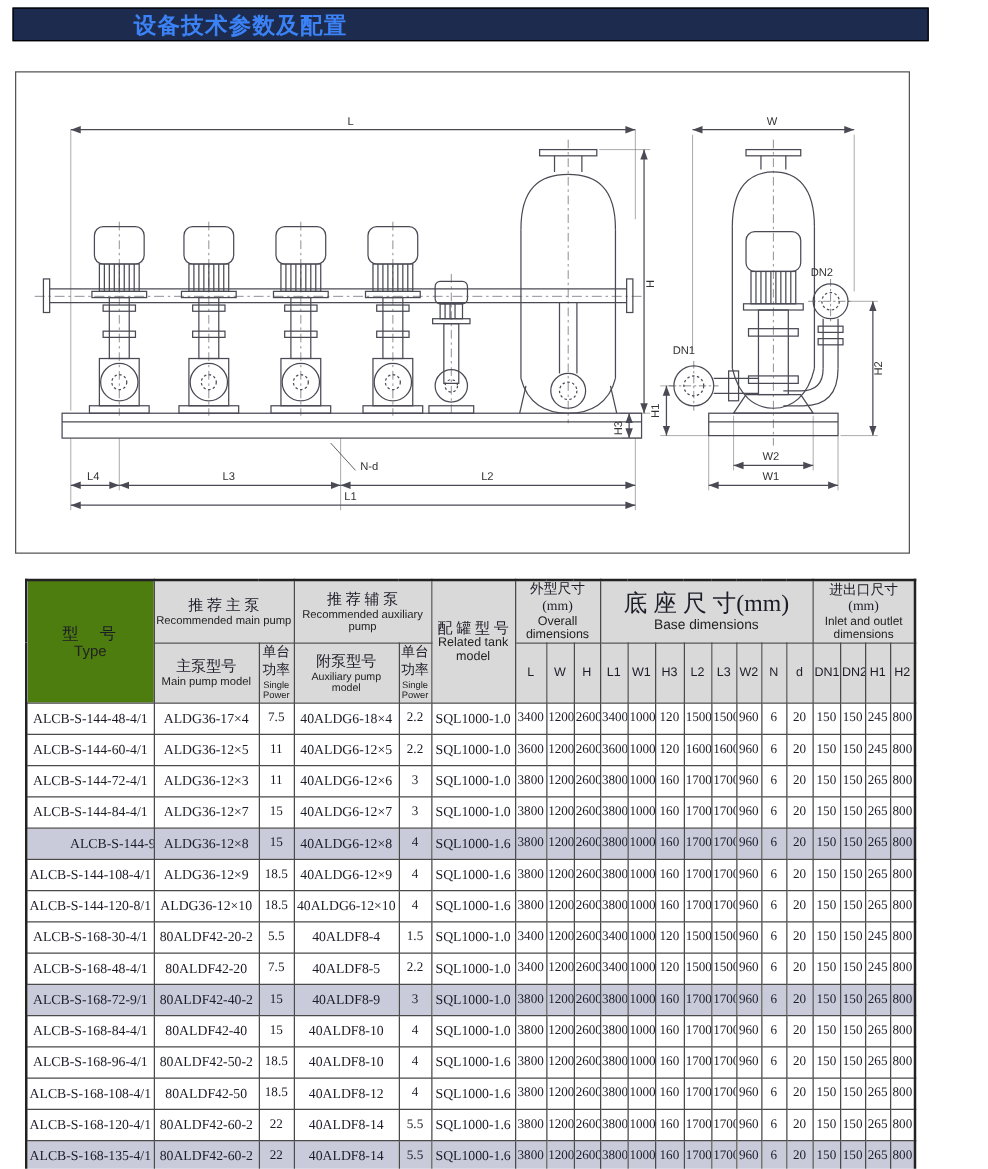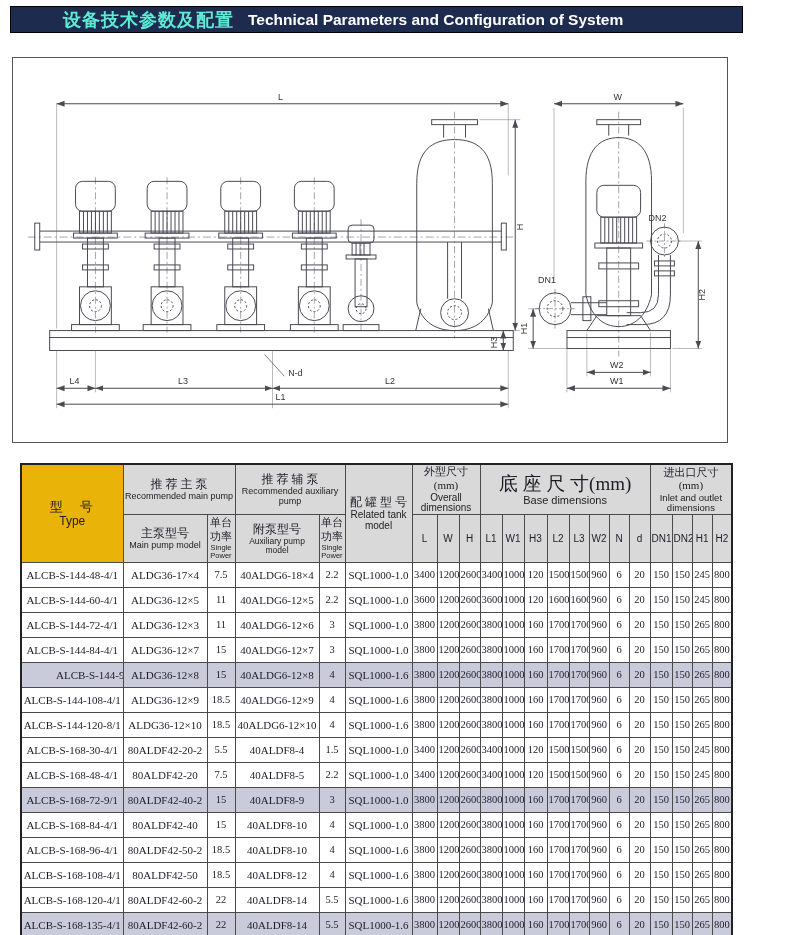--- a/index.html
+++ b/index.html
@@ -1,20 +1,20 @@
 <!DOCTYPE html>
 <html><head>
 <meta charset="utf-8">
 <style>
   html,body{margin:0;padding:0;background:#fff;}
   body{width:790px;height:935px;position:relative;font-family:"Liberation Serif",serif;color:#1c1c28;}
   
   .titlebar{position:absolute;left:10px;top:6px;width:733px;height:27px;background:#1c2b4e;border:1px solid #000;
     display:flex;align-items:center;gap:14px;padding-left:52px;box-sizing:border-box;}
-  .titlebar .zh-title{color:#5eead4;font-weight:bold;font-size:18px;font-family:Liberation Mono, monospace;letter-spacing:1px;}
+  .titlebar .zh-title{color:#3b82f6;font-weight:bold;font-size:18px;font-family:Liberation Mono, monospace;letter-spacing:1px;margin-left:44px;}
   .titlebar .en-title{color:#fff;font-weight:bold;font-size:15.5px;font-family:"Liberation Sans",sans-serif;}
   
   .diagram-panel{position:absolute;left:12px;top:57px;width:716px;height:386px;border:1px solid #555;box-sizing:border-box;background:#fff;}
   .diagram-panel svg{display:block;width:100%;height:100%;}
   svg text{font-family:"Liberation Sans",sans-serif;font-size:9px;fill:#333;}
   
   table.params{position:absolute;left:20px;top:463px;border-collapse:collapse;table-layout:fixed;width:711px;
     background:#fff;}
   table.params th,table.params td{border:1px solid #4a4a4a;text-align:center;vertical-align:middle;padding:0 1px;overflow:hidden;}
   table.params{border:2px solid #222;}
@@ -28,21 +28,20 @@
   th.dim{font-family:"Liberation Sans",sans-serif;font-size:10px;}
   tbody td{height:24px;font-size:10.5px;white-space:nowrap;}
   tbody td.txt{font-size:11px;}
   tbody tr.hl td{background:#c9cbda;}
 </style>
 </head>
 <body>
 
 <div class="titlebar" style="background: rgb(28, 43, 78);">
   <span class="zh-title">设备技术参数及配置</span>
-  <span class="en-title">Technical Parameters and Configuration of System</span>
 </div>
 
 <div class="diagram-panel">
 <svg viewBox="0 0 716 386">
   <defs>
     <marker id="arr" markerWidth="9" markerHeight="8" refX="8" refY="4" orient="auto-start-reverse">
       <path d="M0,1 L8,4 L0,7 z" fill="#4a4a55"></path>
     </marker>
     <g id="pumpF" fill="none" stroke="#4a4a55" stroke-width="1">
       <line x1="24" y1="-4" x2="24" y2="152" stroke-dasharray="7 3 2 3" stroke-width="0.5"></line>
@@ -238,21 +237,21 @@
       <col style="width:20px">
       <col style="width:20px">
       <col style="width:21px">
     <col style="width:22px">
       <col style="width:20px">
       <col style="width:20px">
       <col style="width:20px">
   </colgroup>
   <thead>
     <tr class="g1">
-      <th rowspan="2" style="background: #eab308;">
+      <th rowspan="2" style="background: #4d7c0f;">
         <div class="hz big">型　号</div>
         <div class="he" style="font-size:12px">Type</div>
       </th>
       <th colspan="2" style="background: rgb(217, 217, 217);">
         <div class="hz">推 荐 主 泵</div>
         <div class="he">Recommended main pump</div>
       </th>
       <th colspan="2" style="background: rgb(217, 217, 217);">
         <div class="hz">推 荐 辅 泵</div>
         <div class="he">Recommended auxiliary pump</div>

